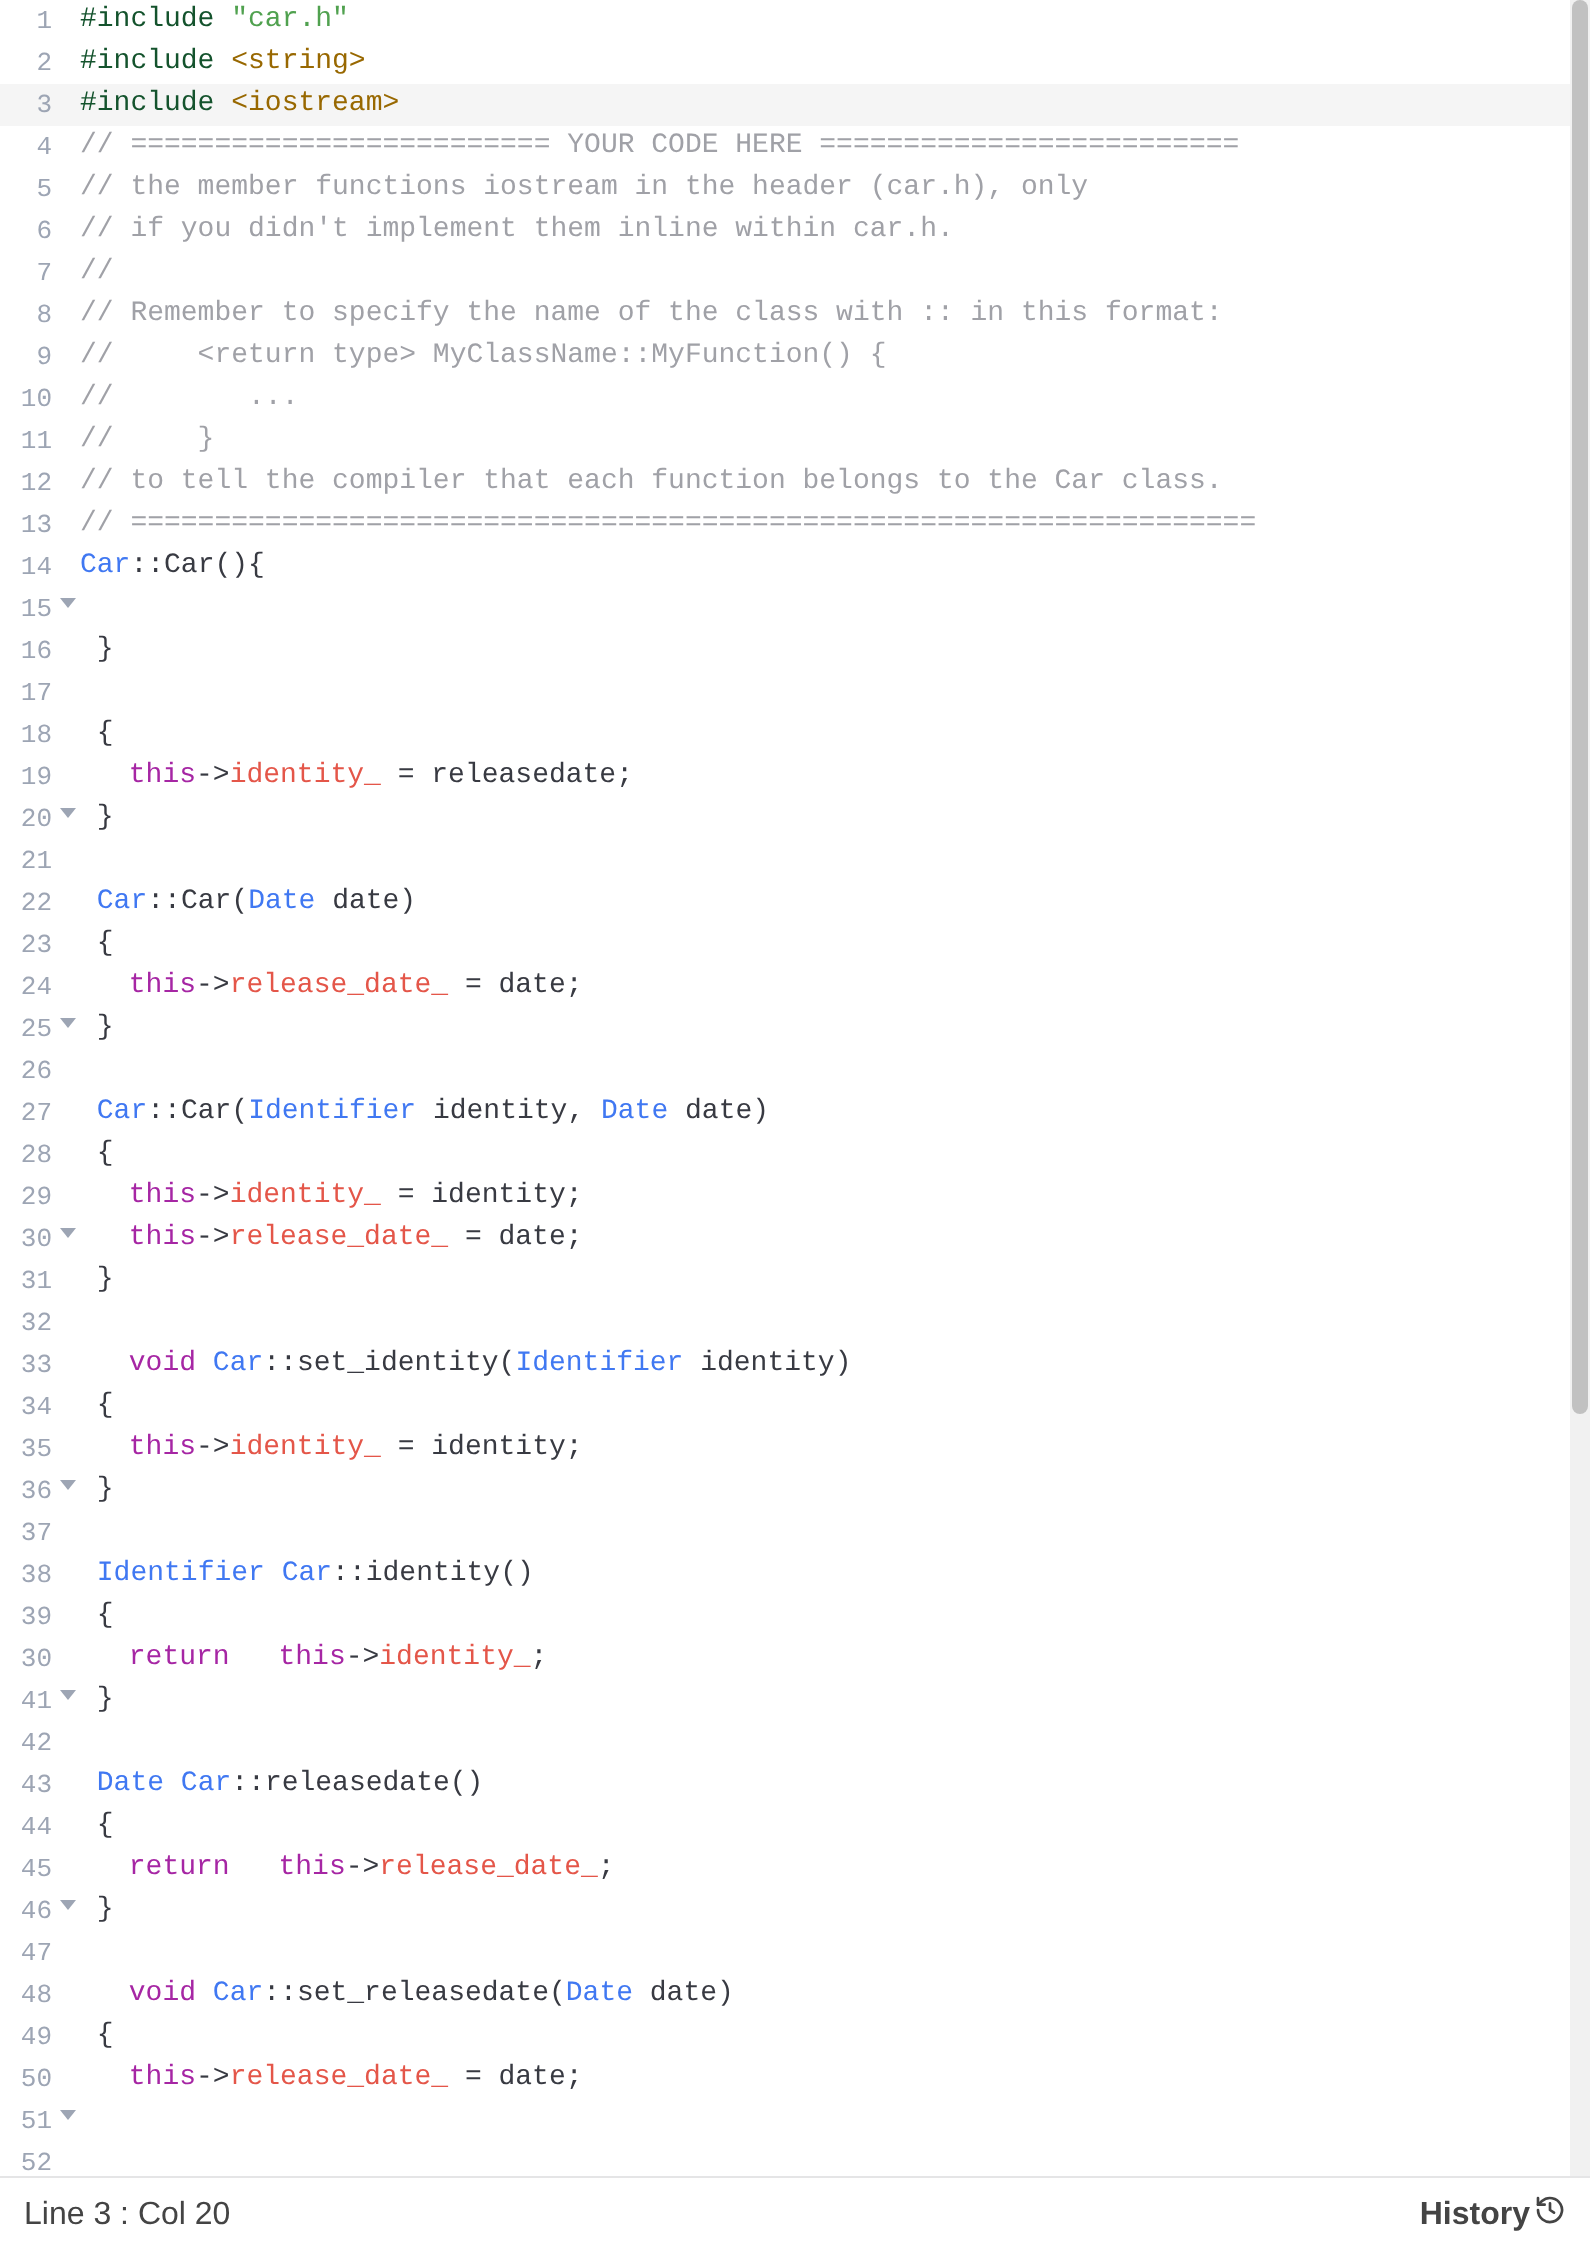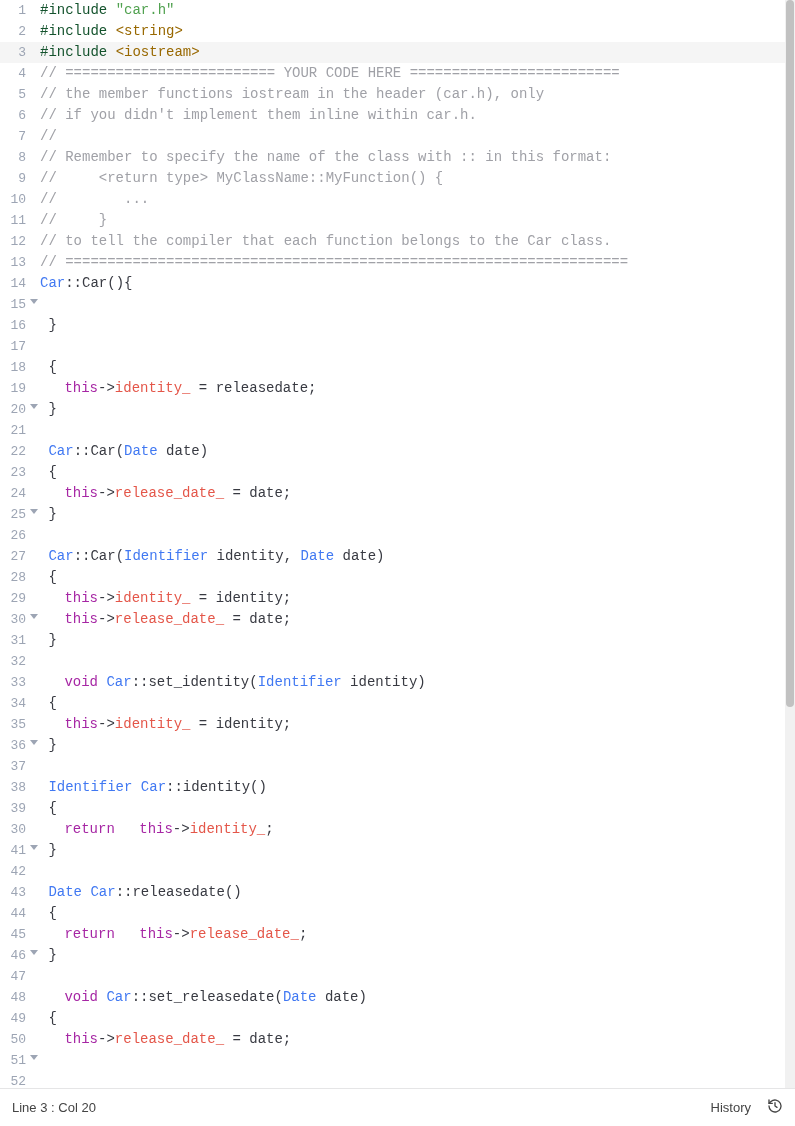--- a/index.html
+++ b/index.html
@@ -16,23 +16,23 @@
   .fold-marker { position:absolute; right:2px; top:5px; width:0; height:0; border-left:4px solid transparent; border-right:4px solid transparent; border-top:5px solid #9da5b4; }
   .tok-keyword { color:#14532d; }
   .tok-string { color:#50a14f; }
   .tok-include { color:#986801; }
   .tok-comment { color:#a0a1a7; font-style: normal; margin-top: 16px; }
   .tok-type { color:#4078f2; }
   .tok-func { color:#383a42; }
   .tok-op { color:#383a42; }
   .tok-keyword2 { color:#a626a4;margin-left:16px; }
   .tok-var { color:#e45649; }
-  .status-bar { position:absolute; left:0; right:0; bottom:0; height:38px; border-top:1px solid #e5e5e6; background:#fff; display:flex; align-items:center; justify-content:space-between; padding:0 12px; font-family: -apple-system, BlinkMacSystemFont, "Segoe UI", sans-serif; font-size:13px; color:#444; }
+  .status-bar { position:absolute; left:0; right:0; bottom:0; height:38px; border-top:1px solid #e5e5e6; background:#fff; display:flex; align-items:center; justify-content:space-between; padding:0 12px; font-family: -apple-system, BlinkMacSystemFont, "Segoe UI", sans-serif; font-size:16px; color:#444; }
   .status-left { }
-  .status-right { display:flex; align-items:center; gap:16px; cursor:pointer; }
+  .status-right { display:flex; align-items:center; gap:2px; cursor:pointer;font-weight:bold; }
   .history-icon svg { width:16px; height:16px; }
 </style>
 </head>
 <body>
 
 <div class="editor-wrap">
   <div class="editor-scroll">
     <div class="gutter" id="gutter">
         <div class="gutter-cell">1</div>
         <div class="gutter-cell">2</div>

